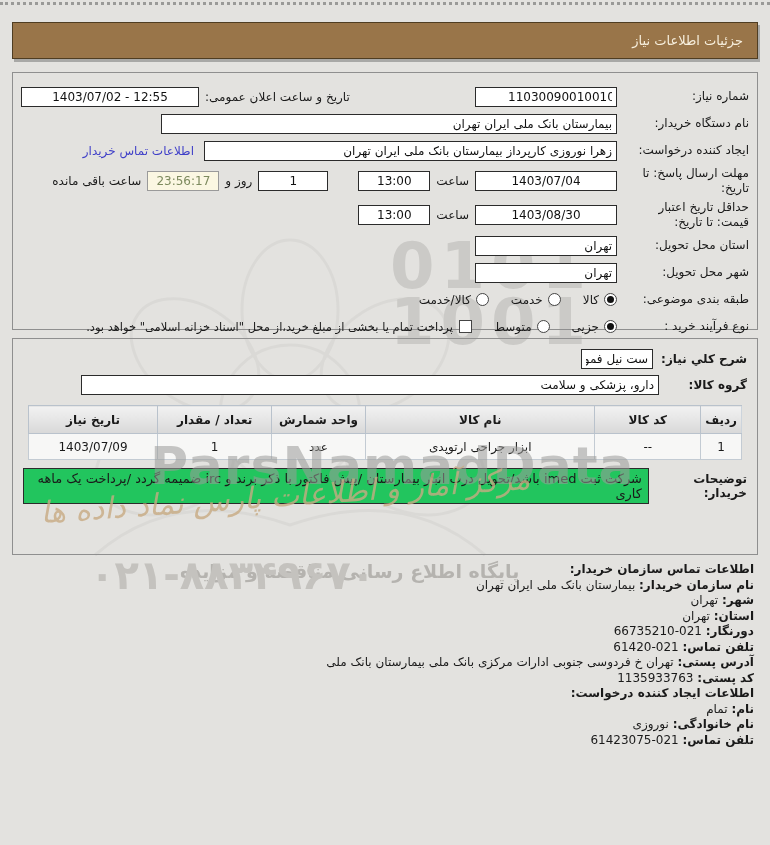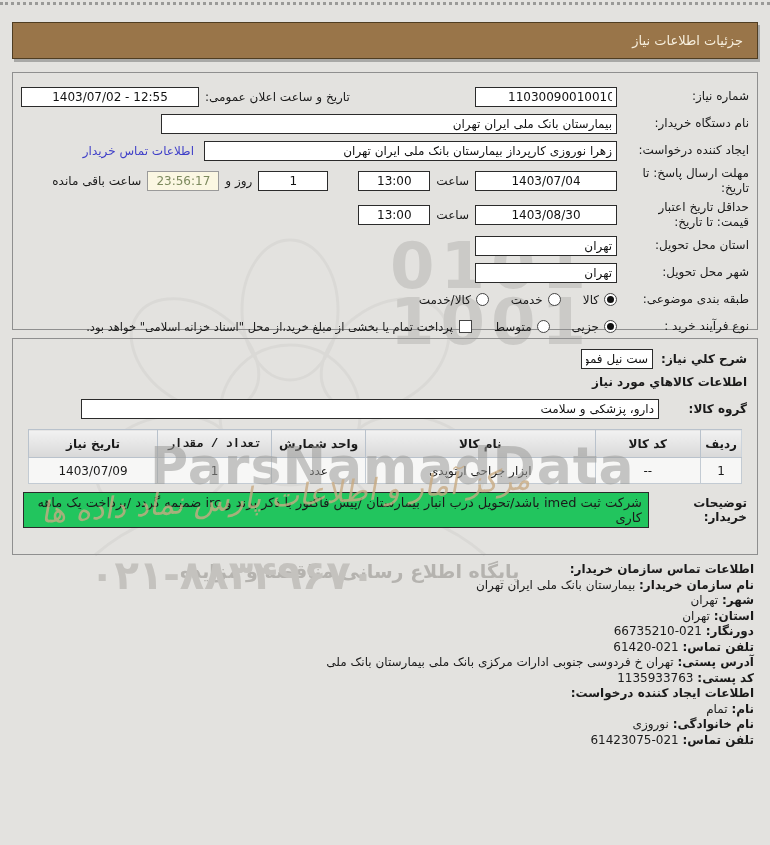--- a/index.html
+++ b/index.html
@@ -64,21 +64,21 @@
 
   table.items { border-collapse:collapse; width:714px; margin:10px auto 8px auto; font-size:12px; }
   table.items th {
     background:linear-gradient(#f2f2f2,#d8d8d8); font-weight:bold;
     border:1px solid #b9c2cc; border-right:1px solid #ccd4dc; height:28px; padding:2px 4px;
   }
   table.items td {
     background:#f7f7f6; border:1px solid #c3cbd3; height:26px; text-align:center; padding:2px 4px;
   }
   .c-radif{width:38px;} .c-code{width:110px;} .c-name{width:240px;}
-  .c-unit{width:96px;} .c-qty{width:118px;font-family:Liberation Mono, monospace;} .c-date{width:132px;}
+  .c-unit{width:96px;} .c-qty{width:118px;} .c-date{width:132px;}
 
   .buyer-desc-row { display:flex; align-items:center; margin-top:2px; }
   .buyer-desc-label { width:98px; font-weight:bold; flex-shrink:0; }
   .buyer-desc-box { flex:1; border:1px solid #2b2b2b; background:#22c55e; min-height:24px;
                     display:flex; align-items:center; padding:2px 6px; font-size:13px; }
 
   
   .contact { position:absolute; top:562px; right:16px; left:16px; z-index:2; line-height:15.5px; font-size:12px; }
   .contact .hline b { font-weight:bold; }
   .ltrnum { direction:ltr; unicode-bidi:embed; }
@@ -226,21 +226,20 @@
   </div>
 </div>
 
 <div class="panel panel2">
 
   <div class="p2-row">
     <span class="bold" style="margin-left:8px">شرح کلي نیاز:</span>
     <input class="box desc-input" readonly="" value="ست نیل فمور" style="">
   </div>
 
-  <div class="items-heading">اطلاعات کالاهاي مورد نیاز</div>
 
   <div class="p2-row group-row">
     <span class="row-label2">گروه کالا:</span>
     <input class="box group-input" readonly="" value="دارو، پزشکی و سلامت" style="">
   </div>
 
   <table class="items">
     <thead>
       <tr>
         <th class="c-radif">ردیف</th>

